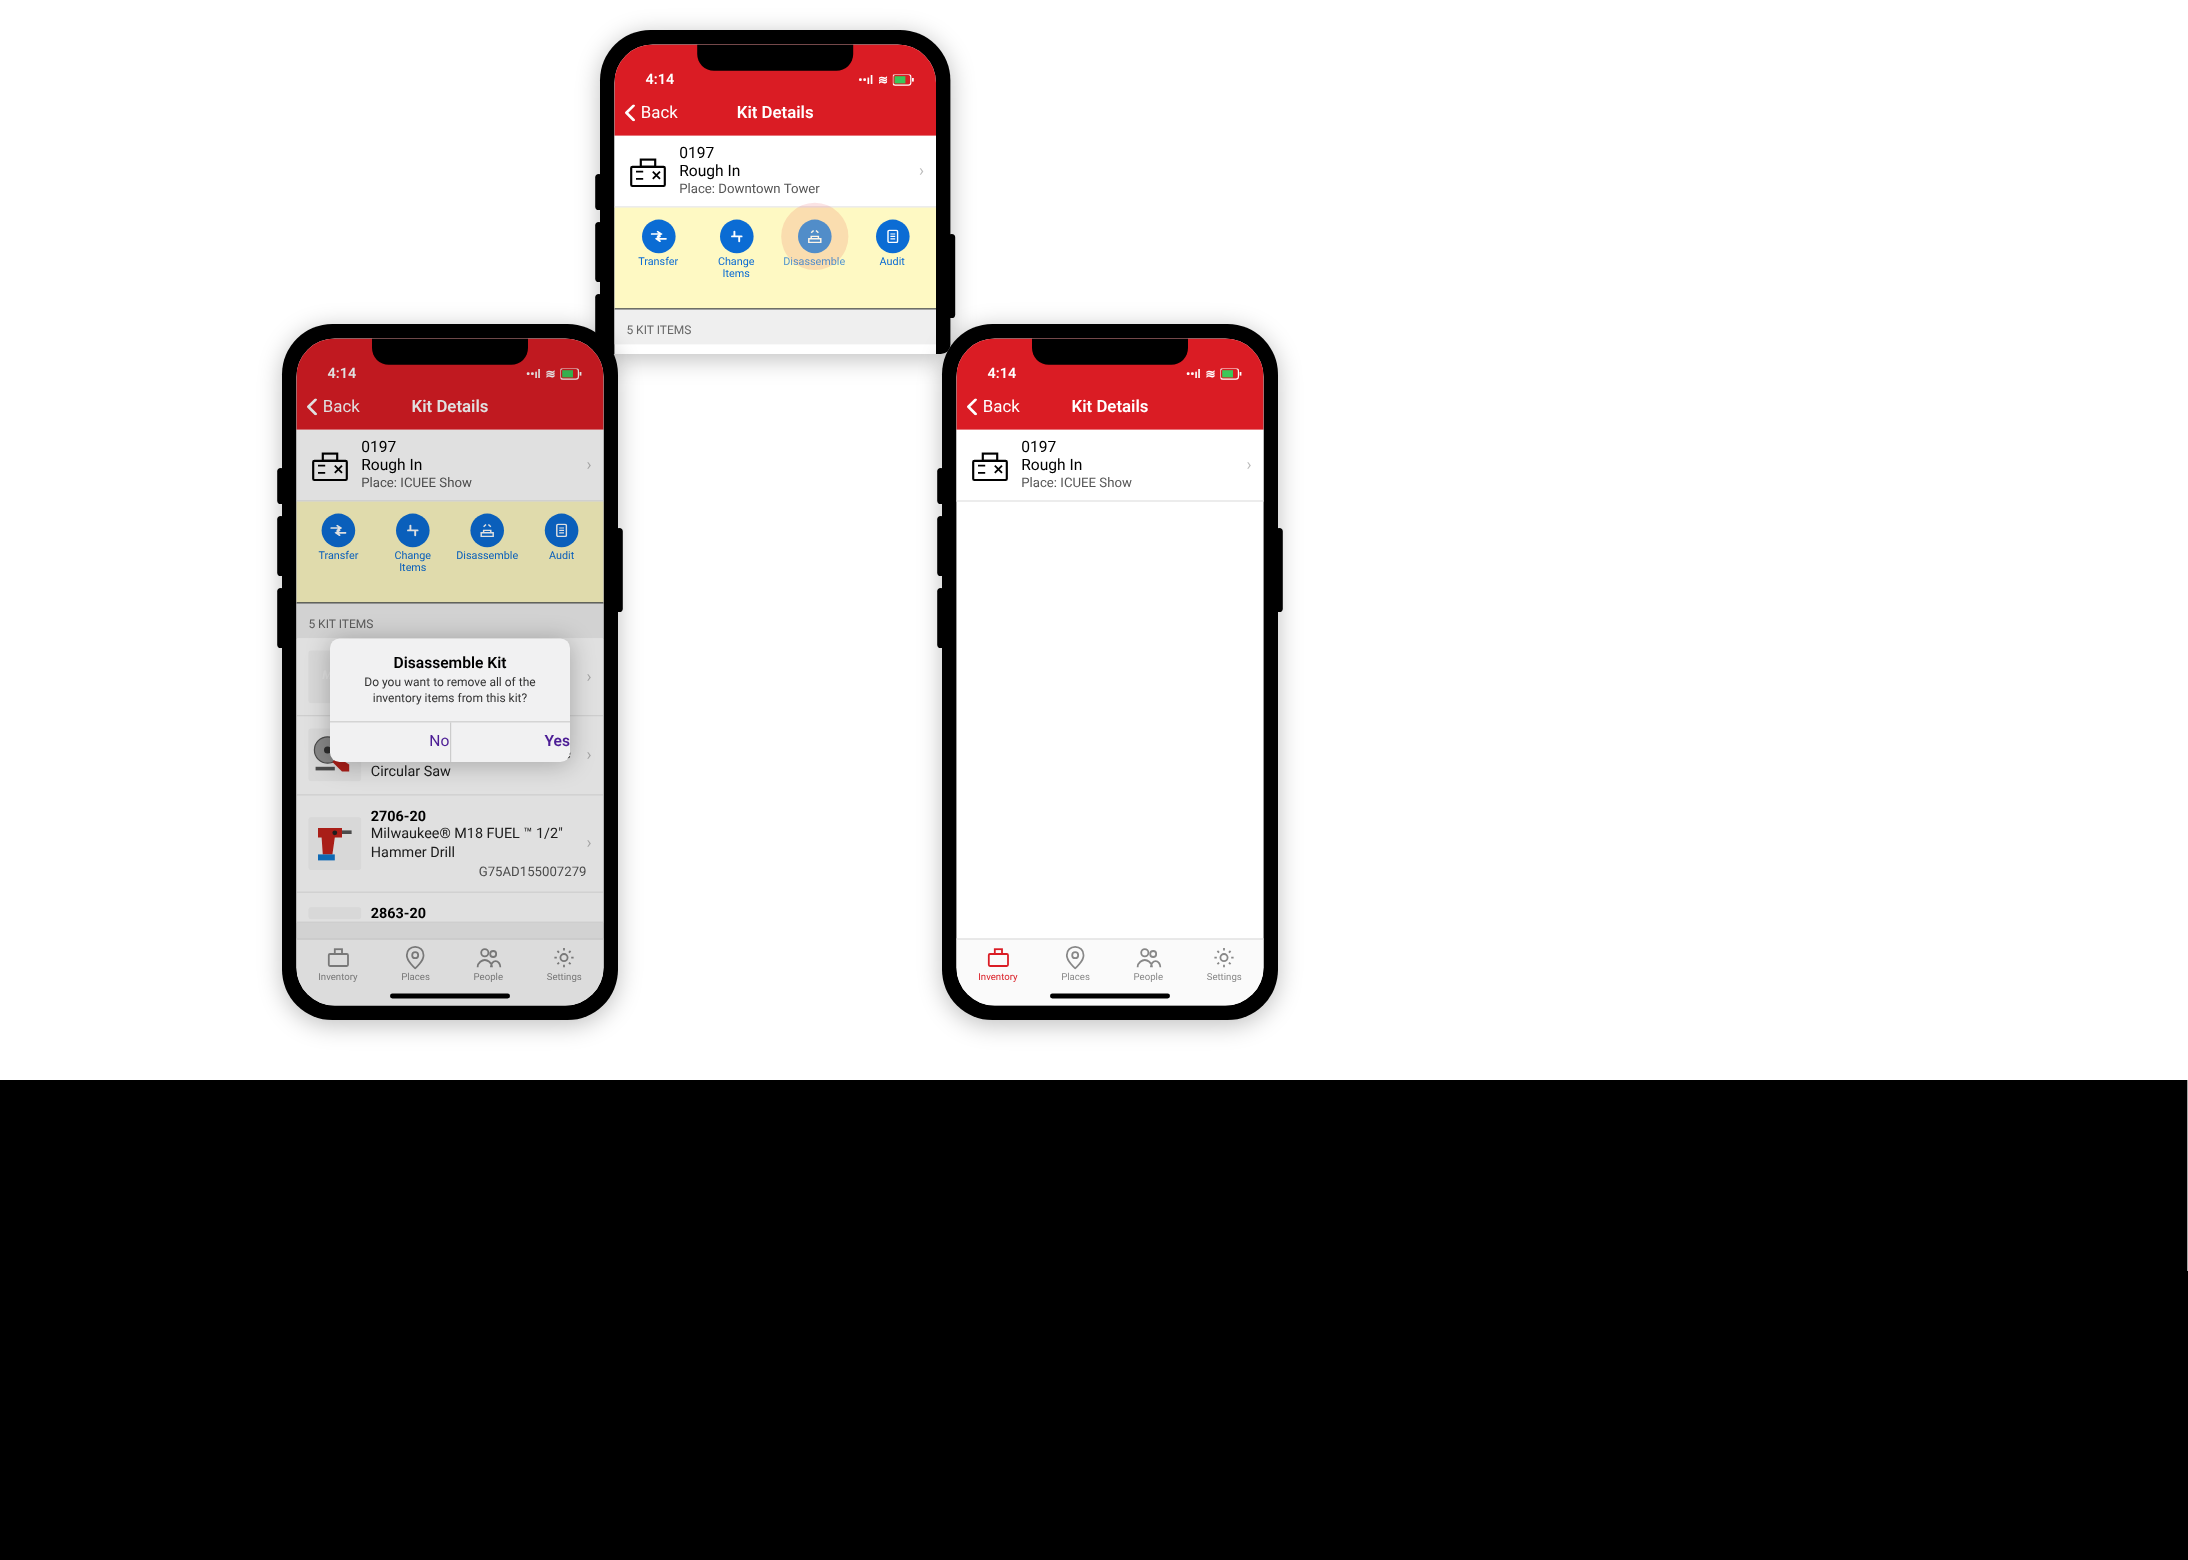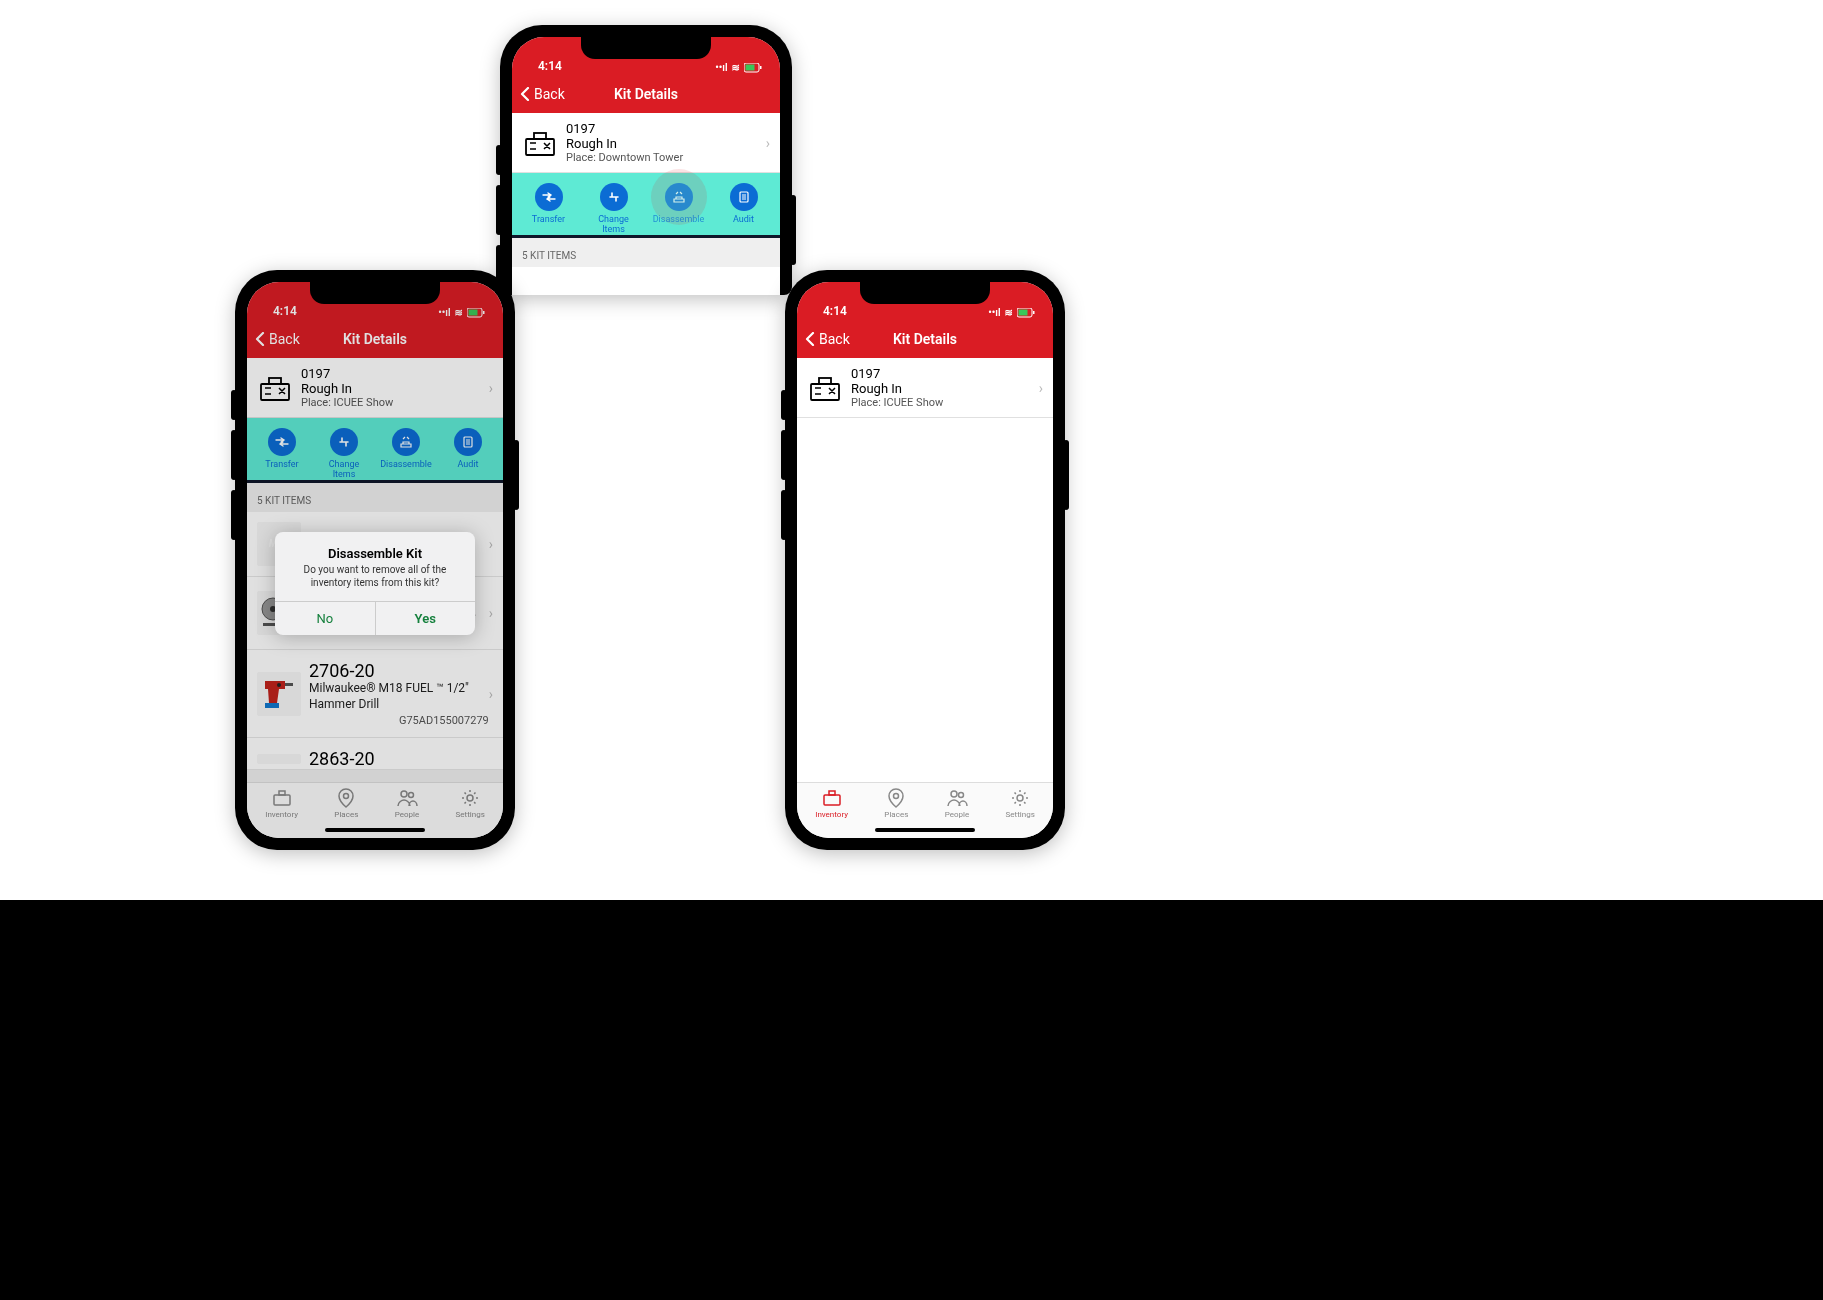--- a/index.html
+++ b/index.html
@@ -130,23 +130,23 @@
   .kit-header .text-block { flex: 1; }
   .kit-header .id { font-size: 13px; font-weight: 400; color: #000; }
   .kit-header .name { font-size: 13px; font-weight: 400; color: #000; }
   .kit-header .place { font-size: 11px; color: #555; }
   .chevron { color: #bbb; font-size: 14px; }
 
   
   .action-row {
     display: flex;
     justify-content: space-around;
-    padding: 10px 4px 0;
-    background: #5eead4;
-    border-bottom: 3px solid #0f172a;
+    padding: 10px 4px 22px;
+    background: #fef9c3;
+    border-bottom: 1px solid #0f172a;
   }
   .action-btn {
     display: flex;
     flex-direction: column;
     align-items: center;
     gap: 4px;
     width: 60px;
   }
   .action-circle {
     width: 28px;
@@ -200,21 +200,21 @@
     width: 44px;
     height: 44px;
     margin-right: 8px;
     display: flex;
     align-items: center;
     justify-content: center;
     background: #f5f5f5;
     border-radius: 2px;
   }
   .list-item .text-block { flex: 1; }
-  .list-item .sku { font-size: 18px; font-weight: 400; color: #000; }
+  .list-item .sku { font-size: 12px; font-weight: 700; color: #000; }
   .list-item .name { font-size: 12px; color: #222; line-height: 1.3; }
   .list-item .serial { font-size: 11px; color: #555; margin-top: 2px; text-align: right; }
 
   
   .tab-bar {
     position: absolute;
     bottom: 0;
     left: 0;
     right: 0;
     height: 56px;
@@ -245,21 +245,21 @@
     background: #f1f1f2;
     border-radius: 8px;
     overflow: hidden;
     box-shadow: 0 2px 20px rgba(0,0,0,0.25);
     z-index: 40;
   }
   .alert .alert-body { padding: 14px 12px 12px; text-align: center; }
   .alert .alert-title { font-size: 13px; font-weight: 600; }
   .alert .alert-msg { font-size: 10px; color: #333; margin-top: 2px; line-height: 1.3; }
   .alert .alert-buttons { display: flex; border-top: 1px solid #ccc; }
-  .alert .alert-btn { flex: 1; text-align: center; padding: 9px 0; font-size: 13px; color: #15803d; }
+  .alert .alert-btn { flex: 1; text-align: right; padding: 9px 0; font-size: 13px; color: #4c1d95; }
   .alert .alert-btn + .alert-btn { border-left: 1px solid #ccc; font-weight: 600; }
 
   
   .empty-state {
     display: flex;
     flex-direction: column;
     align-items: center;
     padding: 30px 16px;
     background: #efefef;
     flex: 1;

